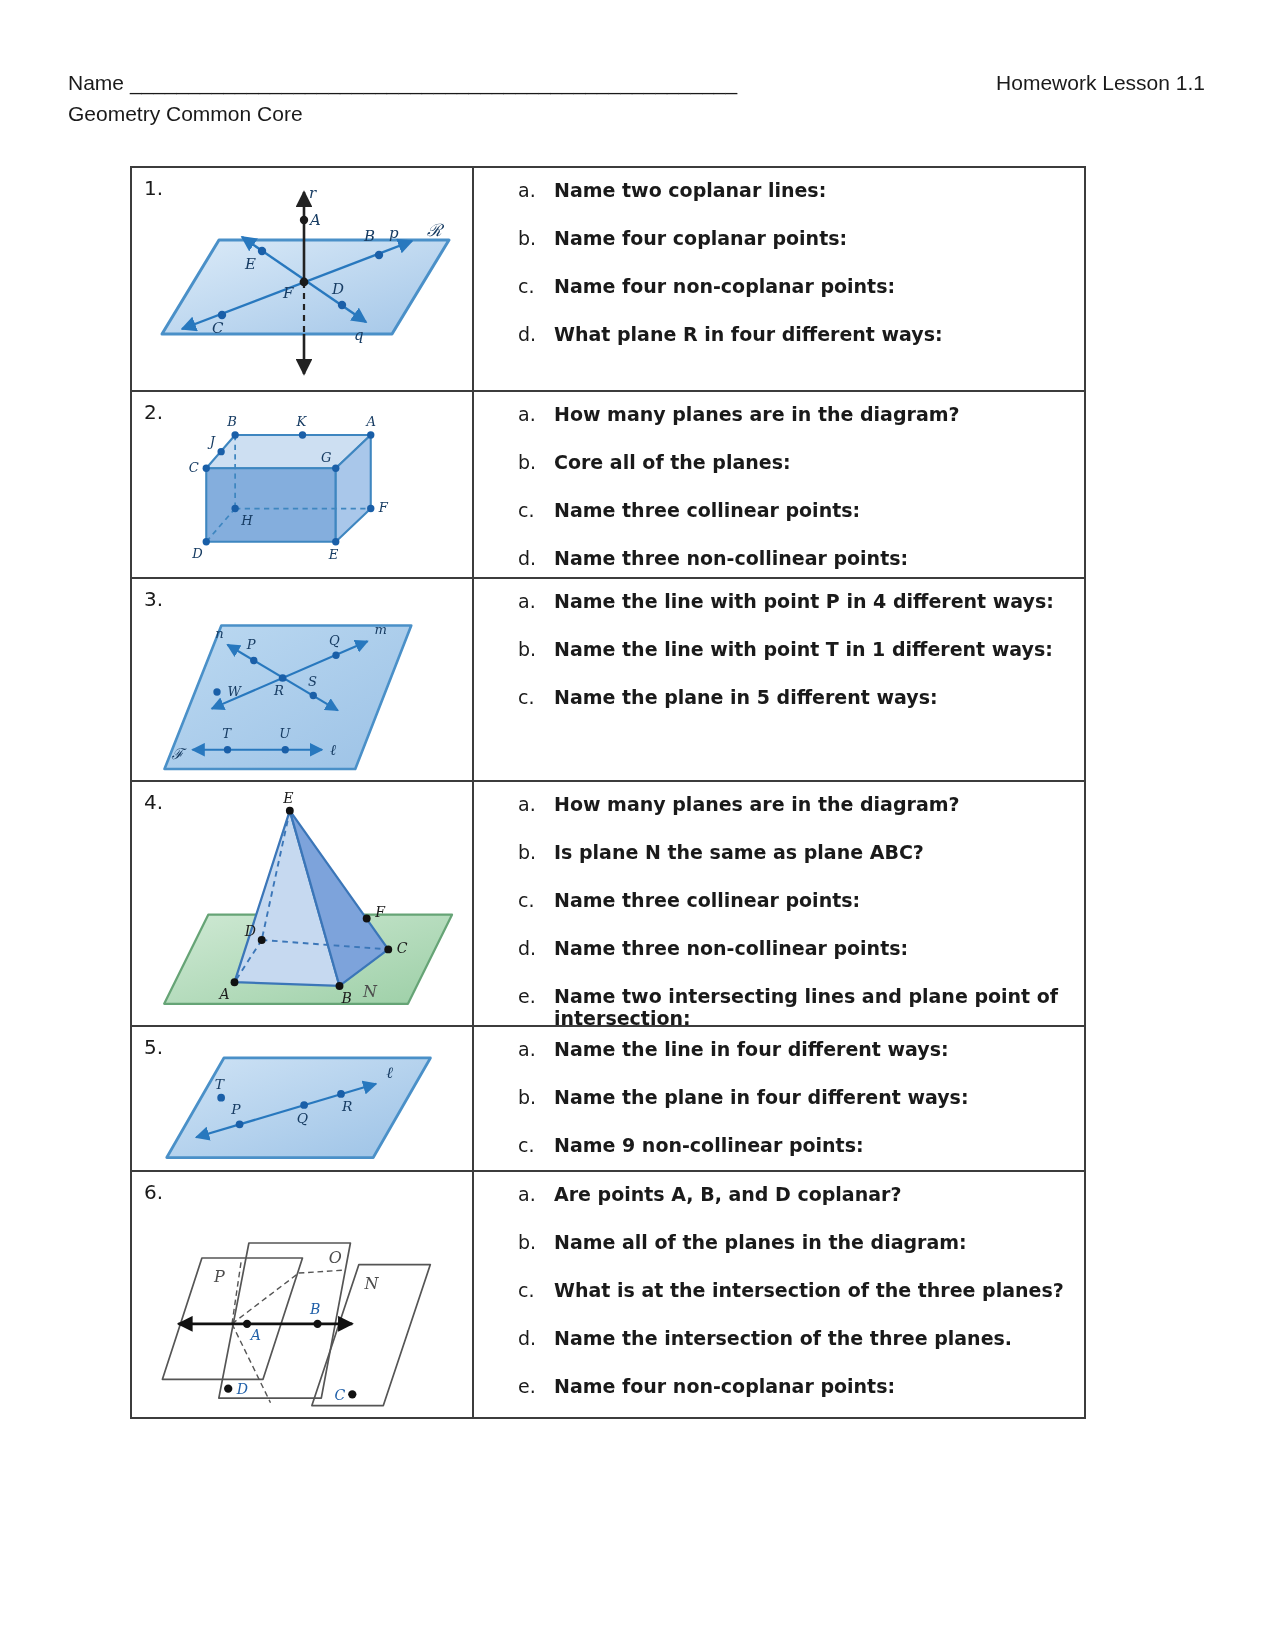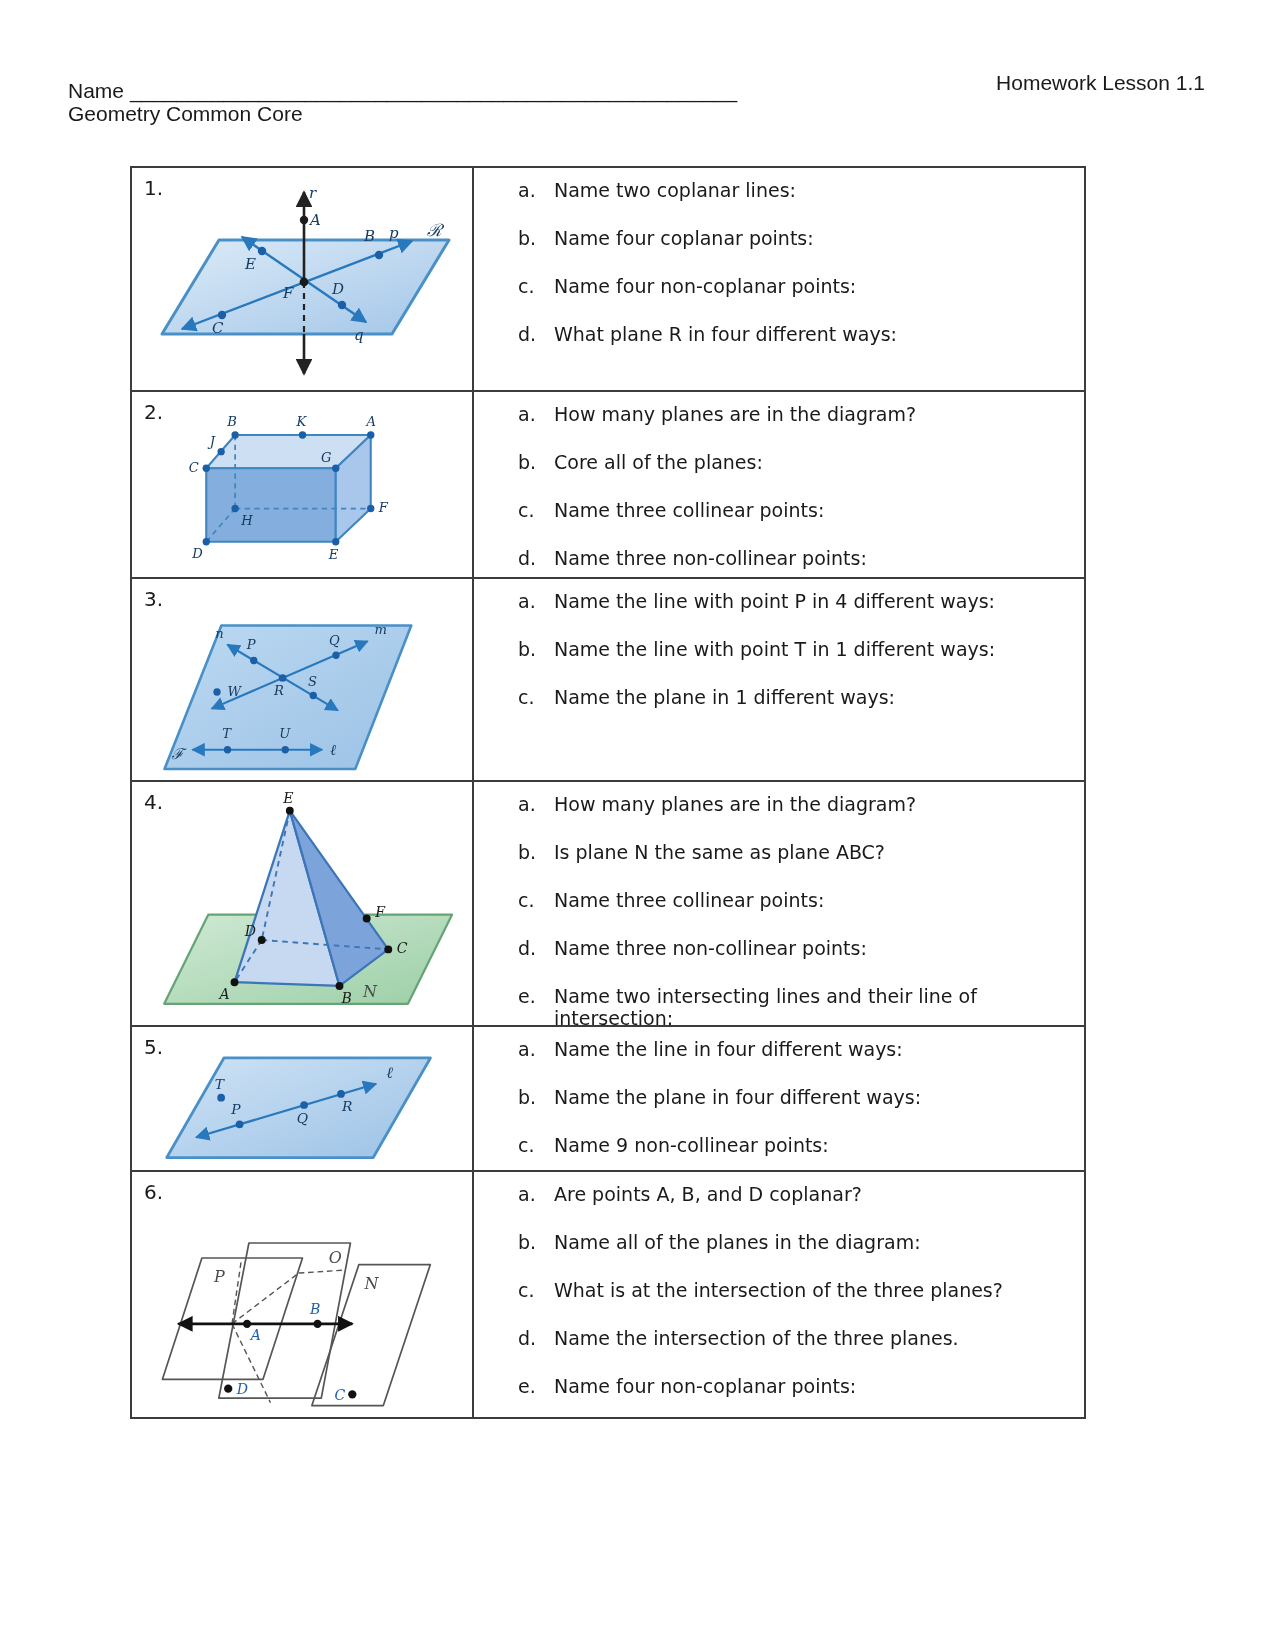--- a/index.html
+++ b/index.html
@@ -1,31 +1,31 @@
 <!DOCTYPE html>
 <html><head>
 <meta charset="utf-8">
 <style>
   html,body{margin:0;padding:0;background:#888;}
   .sheet{position:relative;width:1275px;height:1651px;background:#ffffff;margin:0 auto;
          font-family:"Liberation Sans",sans-serif;color:#1a1a1a;overflow:hidden;}
   .hdr{position:absolute;left:68px;right:70px;top:70px;display:flex;justify-content:space-between;
        font-size:21px;line-height:26px;}
-  .hdr-left{white-space:nowrap;margin-top:8px;}
+  .hdr-left{white-space:nowrap;}
   .course{position:absolute;left:68px;top:102px;font-size:21px;text-align:center;}
   .tbl{position:absolute;left:130px;top:166px;width:956px;border:2px solid #3c3c3c;box-sizing:border-box;}
   .row{display:flex;border-top:2px solid #3c3c3c;box-sizing:border-box;}
   .row:first-child{border-top:none;}
   .cell-d{width:342px;flex:none;border-right:2px solid #3c3c3c;position:relative;box-sizing:border-box;}
   .cell-q{flex:1;padding:11px 8px 0 44px;box-sizing:border-box;
           font-family:"DejaVu Sans",sans-serif;font-size:19px;}
   .pnum{position:absolute;top:8px;left:12px;font-family:"DejaVu Sans",sans-serif;font-size:20px;}
   .q{display:flex;margin-bottom:26px;line-height:22px;}
   .qletter{width:36px;flex:none;}
-  .qtext{flex:1;}
+  .qtext{flex:1;font-weight:bold;}
   .diag{position:absolute;}
   .dl{font:italic 15px "DejaVu Serif",serif;fill:#173c63;}
   .ds{font:italic 17px "DejaVu Serif",serif;fill:#173c63;}
   .dk{font:italic 15px "DejaVu Serif",serif;fill:#1b1b1b;}
   .dg{font:italic 17px "DejaVu Serif",serif;fill:#4c4c4c;}
   .db{font:italic 15px "DejaVu Serif",serif;fill:#1f5fa8;}
 </style>
 </head>
 <body>
 
@@ -192,21 +192,21 @@
         <div class="q">
             <span class="qletter">a.</span>
             <span class="qtext">Name the line with point P in 4 different ways:</span>
           </div>
         <div class="q">
             <span class="qletter">b.</span>
             <span class="qtext">Name the line with point T in 1 different ways:</span>
           </div>
         <div class="q">
             <span class="qletter">c.</span>
-            <span class="qtext">Name the plane in 1 different ways:</span>
+            <span class="qtext">Name the plane in 5 different ways:</span>
           </div>
       </div>
     </div>
 
     <div class="row" style="height:245px">
       <div class="cell-d">
         <div class="pnum">4.</div>
         <svg class="diag" style="left:15px;top:8px" width="310" height="225" viewBox="0 0 330 240">
           <defs>
             <linearGradient id="pg4" x1="0" y1="0" x2="1" y2="1">
@@ -247,21 +247,21 @@
         <div class="q">
             <span class="qletter">c.</span>
             <span class="qtext">Name three collinear points:</span>
           </div>
         <div class="q">
             <span class="qletter">d.</span>
             <span class="qtext">Name three non-collinear points:</span>
           </div>
         <div class="q">
             <span class="qletter">e.</span>
-            <span class="qtext">Name two intersecting lines and their line of intersection:</span>
+            <span class="qtext">Name two intersecting lines and plane point of intersection:</span>
           </div>
       </div>
     </div>
 
     <div class="row" style="height:145px">
       <div class="cell-d">
         <div class="pnum">5.</div>
         <svg class="diag" style="left:20px;top:18px" width="295" height="120" viewBox="0 0 320 130">
           <defs>
             <linearGradient id="pg5" x1="0" y1="0" x2="1" y2="1">

